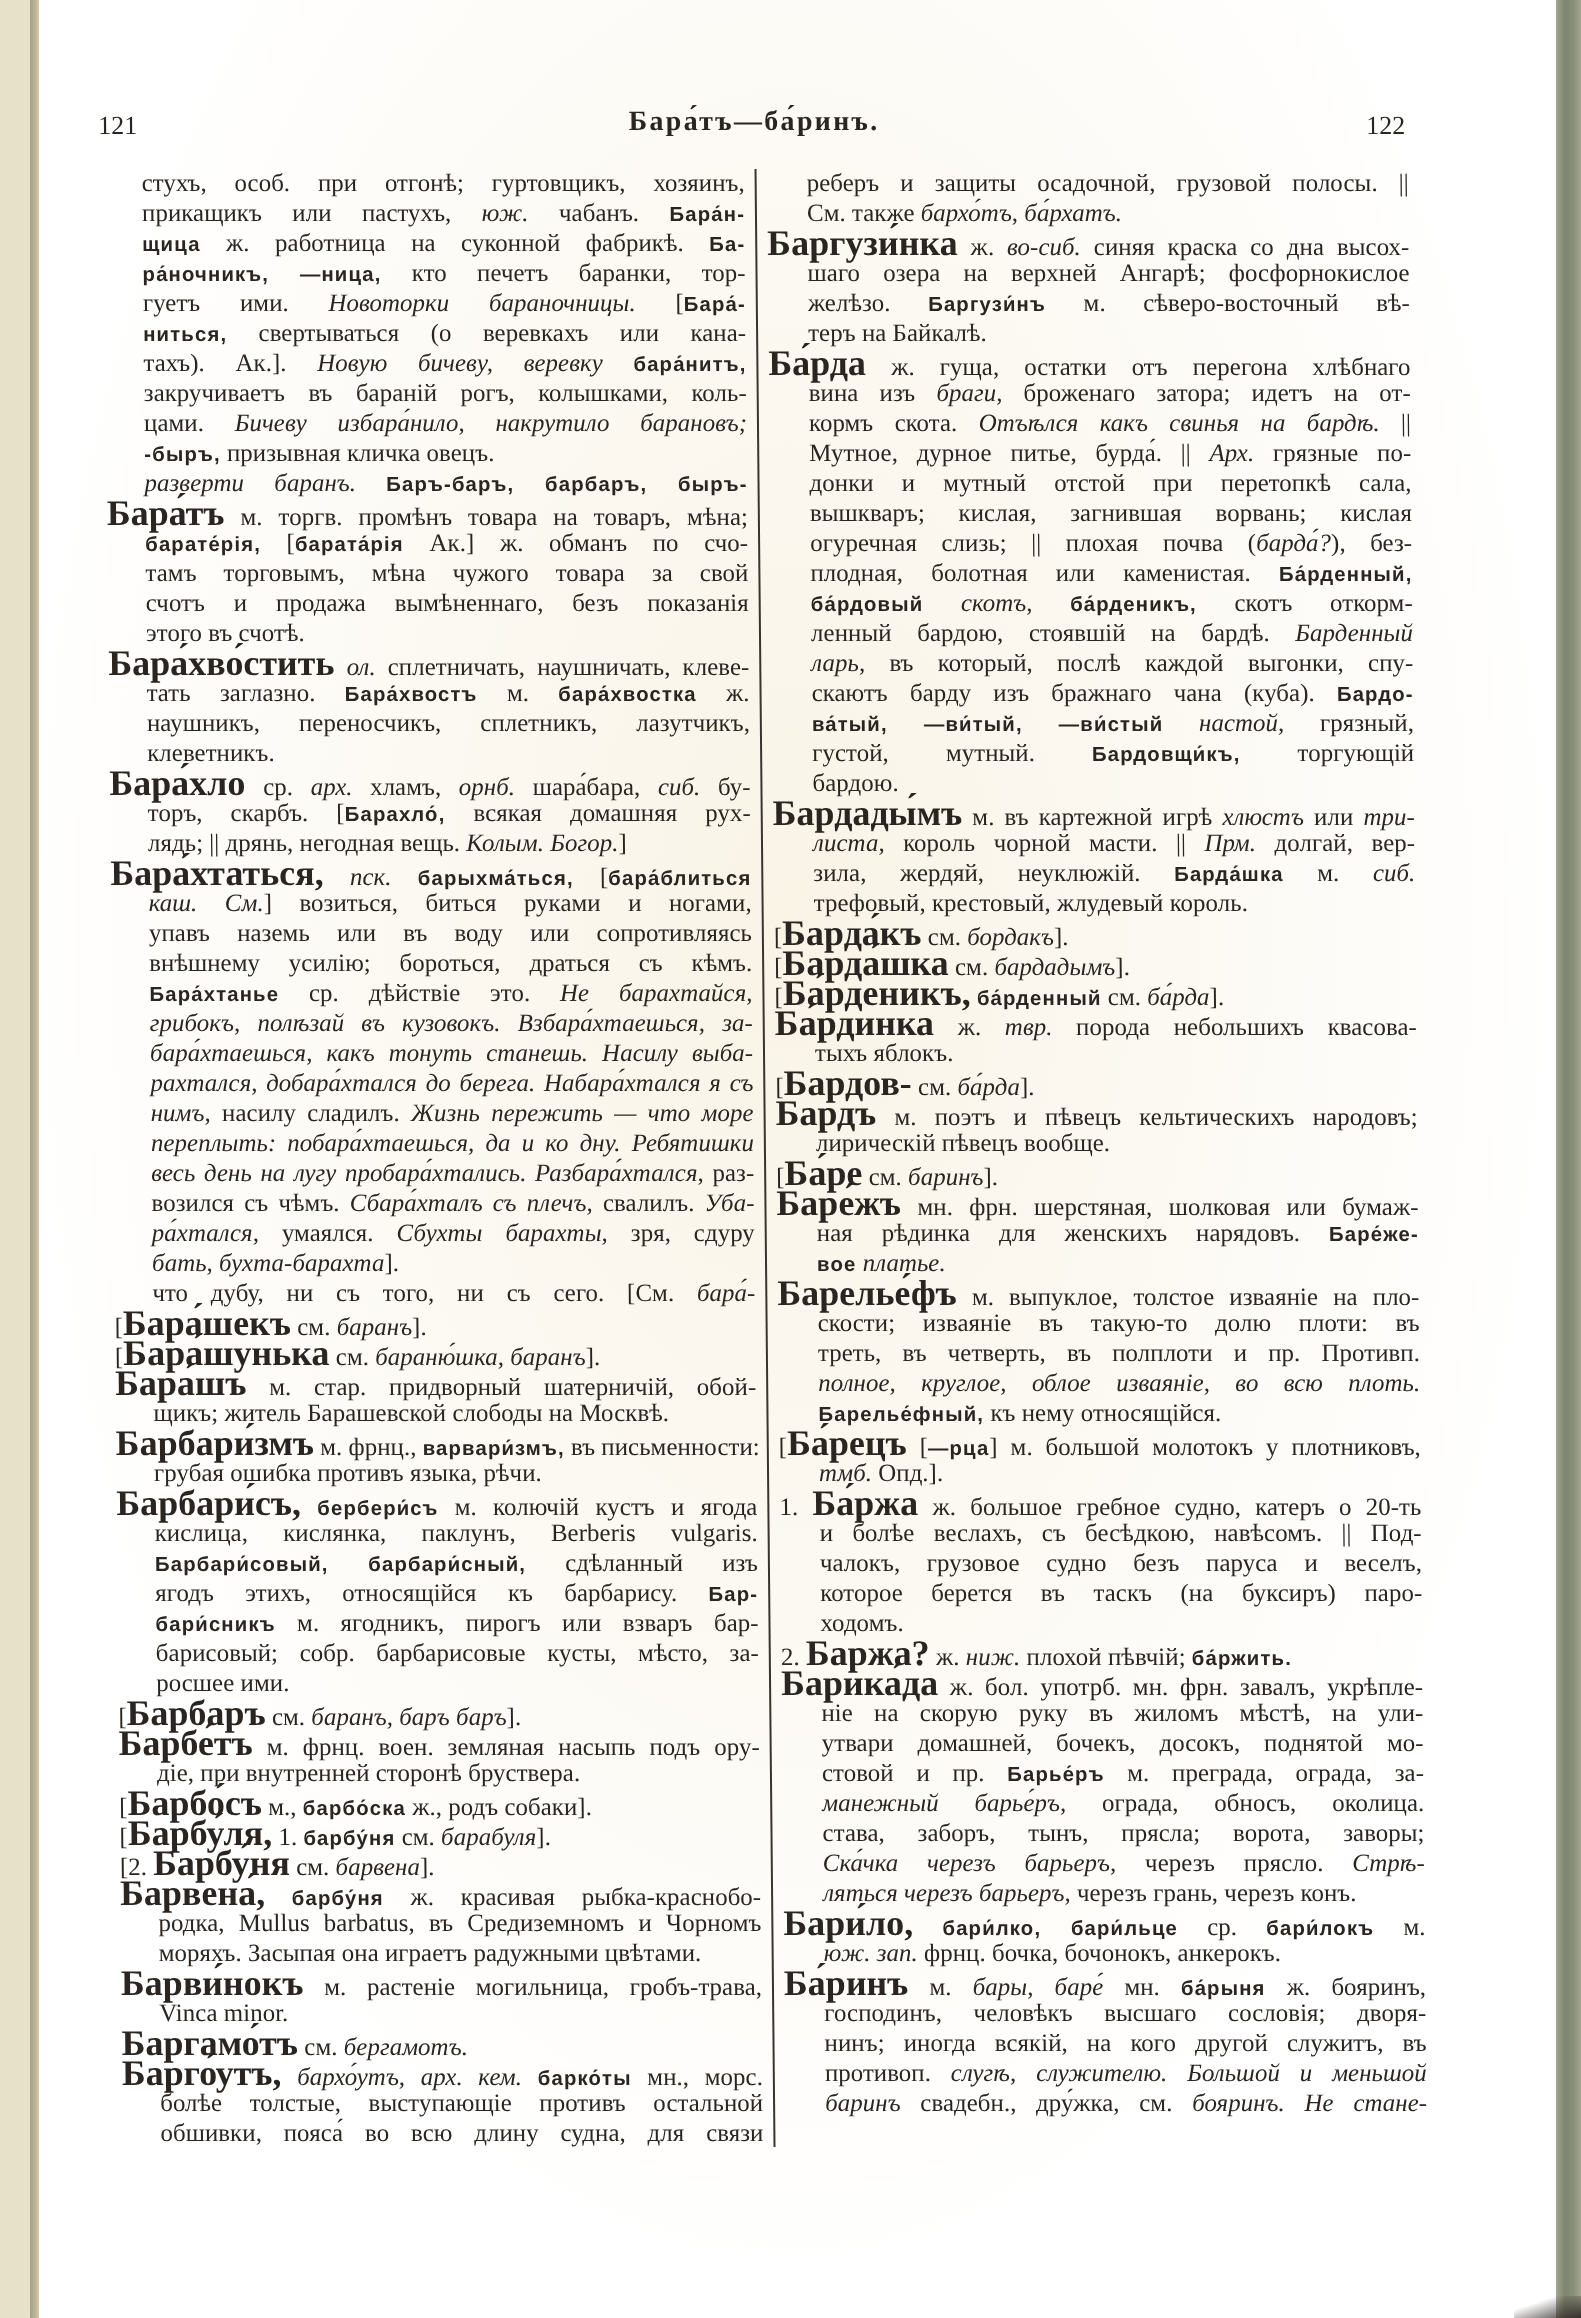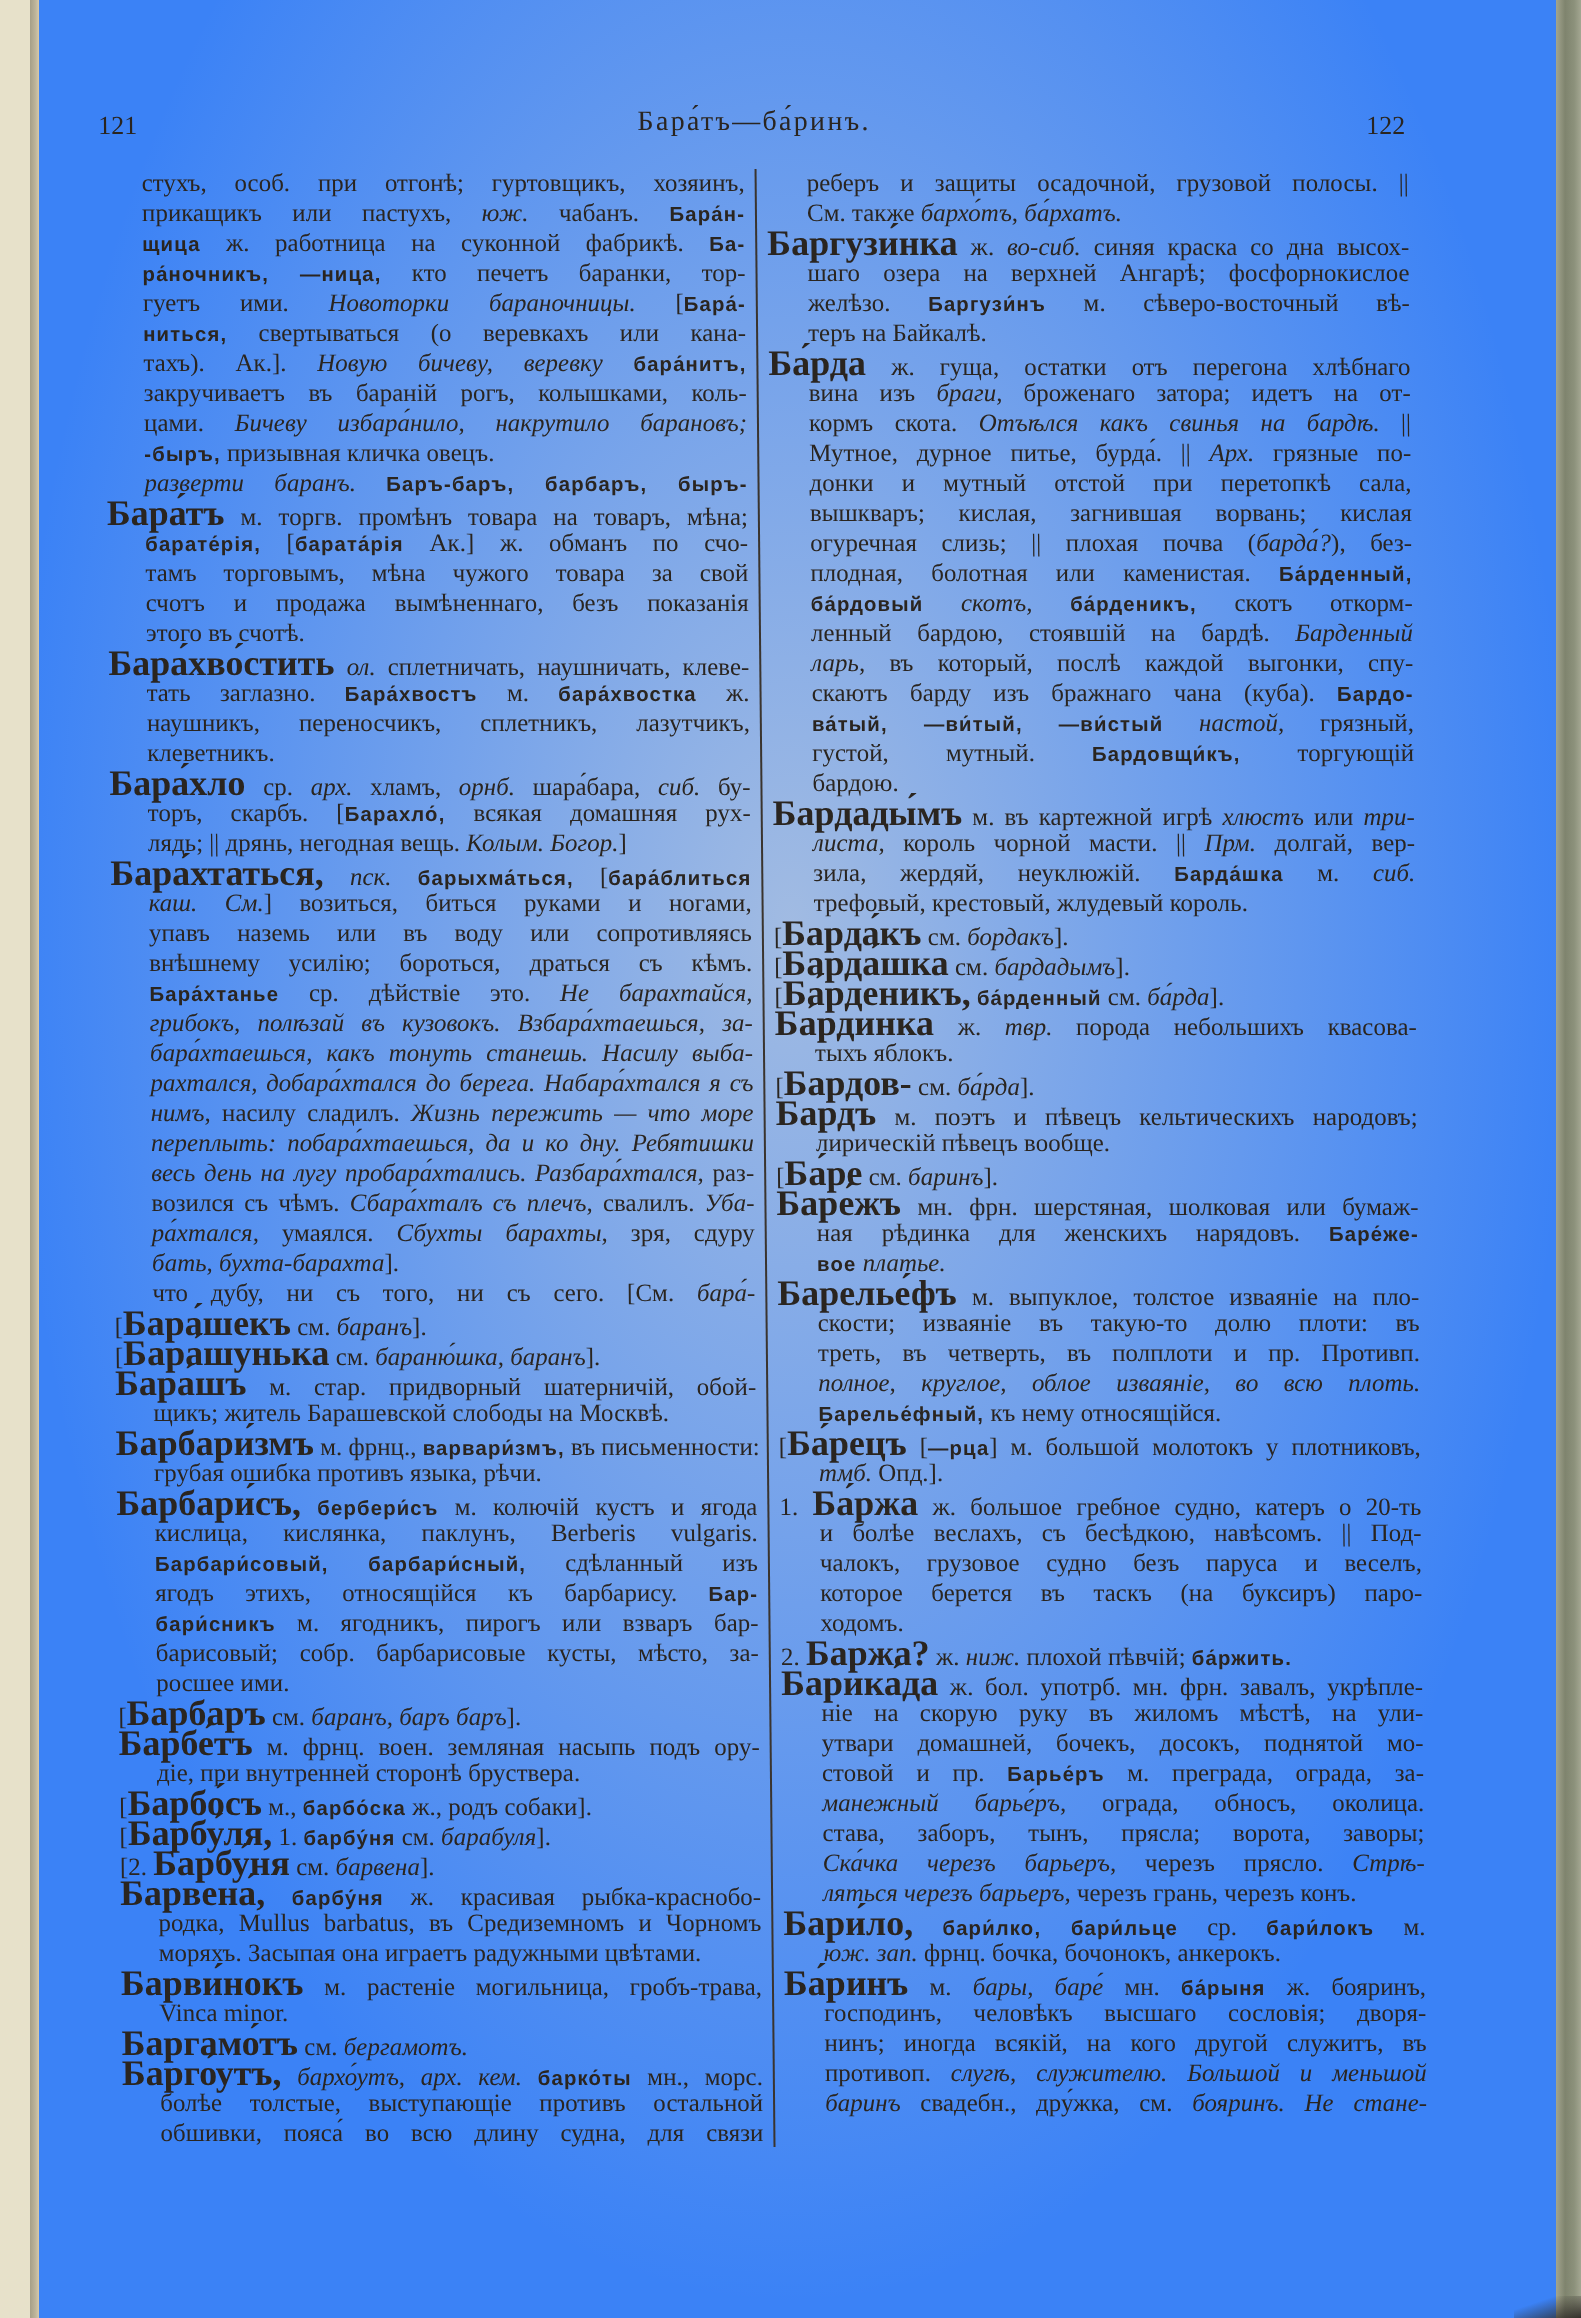--- a/index.html
+++ b/index.html
@@ -1,34 +1,34 @@
 <!DOCTYPE html>
 <html style="font-size:9px"><head>
 <meta charset="utf-8">
 <style>
   html,body{margin:0;padding:0;}
   body{width:1582px;height:2319px;overflow:hidden;background:#e8d9bb;}
-  .page{position:relative;width:1582px;height:2319px;background:#3b82f6;overflow:hidden;
+  .page{position:relative;width:1582px;height:2319px;background:#ffffff;overflow:hidden;
         font-family:"Liberation Serif","DejaVu Serif",serif;color:#2a2520;}
   .paper-tone{position:absolute;inset:0;background:
      radial-gradient(ellipse at 50% 40%, rgba(245,234,210,0.55), rgba(226,211,180,0) 70%);}
   .lstrip{position:absolute;left:0;top:0;width:29.5px;height:2319px;background:#e7e1ca;}
   .lshade{position:absolute;left:29.5px;top:0;width:9px;height:2319px;
           background:linear-gradient(to right,#a69f88,#bdb49a 60%,#d6c9ab);}
   .rstrip{position:absolute;left:1556px;top:0;width:26px;height:2319px;
           background:linear-gradient(to right,#a3a58f,#7f846e 35%,#8c917b 70%,#a7aa95);}
   .corner{position:absolute;right:0;bottom:0;width:68px;height:23px;
           background:linear-gradient(to top left,#2f2b26,rgba(47,43,38,0) 70%);}
   .sheet{position:absolute;left:0;top:0;width:1582px;height:2319px;
          transform:skewX(0.55deg);transform-origin:0 1156px;}
   .pn{position:absolute;top:112px;font-size:26px;line-height:28px;}
   .pn.l{left:108px;}
   .pn.r{left:1376px;}
   .title{position:absolute;top:107px;left:594px;width:340px;text-align:center;
-         font-size:28px;line-height:28px;letter-spacing:2.3px;}
+         font-size:28px;line-height:28px;letter-spacing:2.3px;font-weight:bold;}
   .rule{position:absolute;left:764px;top:169px;width:1.7px;height:1978px;background:#3a342e;}
   .col{position:absolute;top:168px;}
   .col.left{left:113px;width:641px;}
   .col.right{left:776px;width:642px;}
   .ln{height:30px;line-height:30px;font-size:25px;white-space:nowrap;
       margin-left:38px;text-align:left;transform-origin:0 50%;}
   .col.right .ln{margin-left:40px;}
   .col .ln.e{margin-left:0;}
   .ln.j{text-align:justify;text-align-last:justify;}
   .h{font-weight:bold;font-size:36px;}

